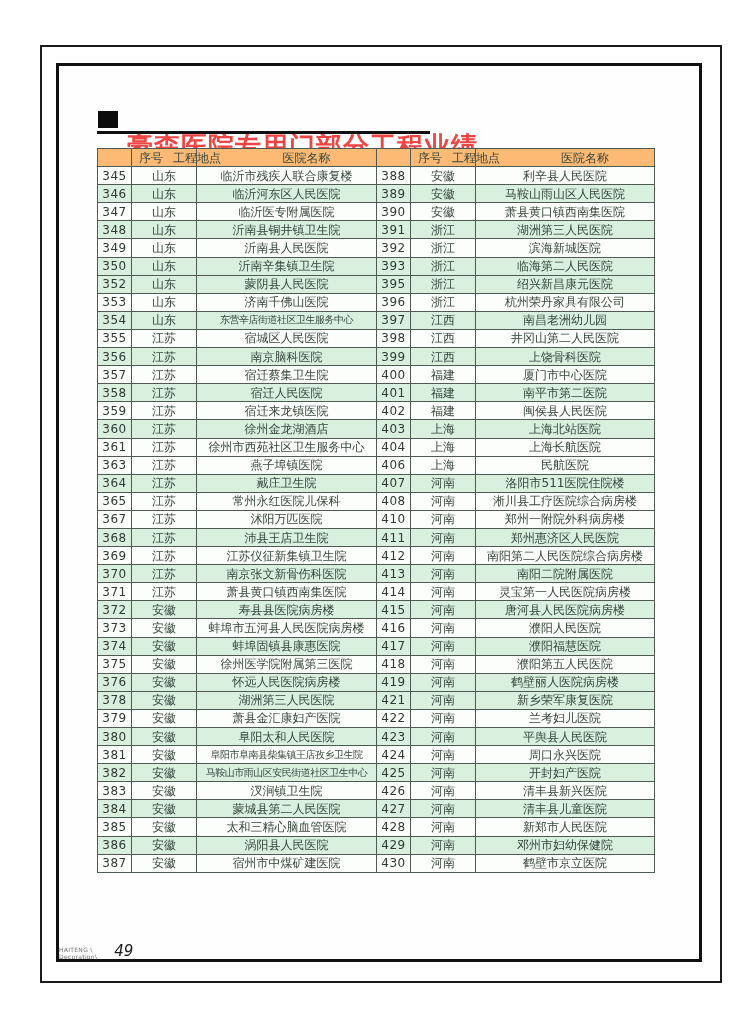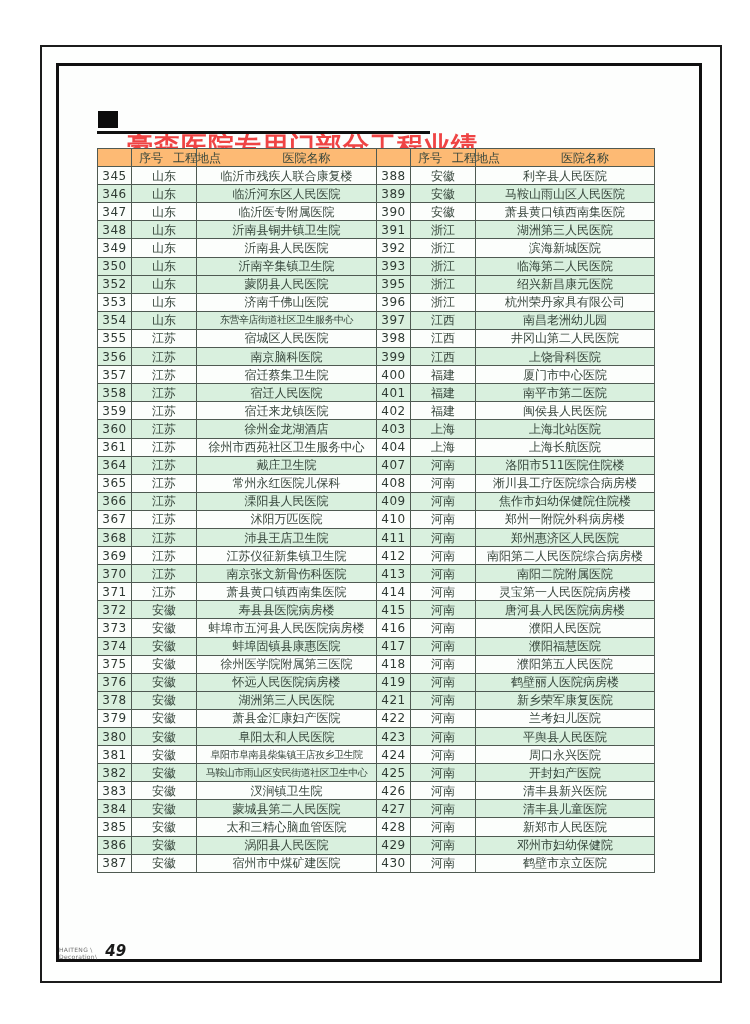--- a/index.html
+++ b/index.html
@@ -44,21 +44,21 @@
   td.col-seq{color:#2f3a33;letter-spacing:0.5px;}
   td.tight{font-size:10px;letter-spacing:-0.5px;}
   .footer-mark{
     position:absolute;left:59px;top:942px;display:flex;align-items:flex-end;
   }
   .footer-brand{
     display:flex;flex-direction:column;color:#6f6f6f;
     font-size:6px;line-height:7px;letter-spacing:0.3px;
   }
   .footer-page{
-    font-size:15px;font-weight:bold;color:#1a1a1a;margin-left:8px;
+    font-size:15px;font-weight:normal;color:#1a1a1a;margin-left:17px;
     font-style:italic;
   }
 </style>
 </head>
 <body>
 
 <div class="outer-frame"></div>
 <div class="inner-frame"></div>
 
 <div class="title-square"></div>
@@ -206,43 +206,43 @@
         <td class="col-name">上海北站医院</td>
       </tr>
       <tr class="row-white">
         <td class="col-seq">361</td>
         <td class="col-loc">江苏</td>
         <td class="col-name">徐州市西苑社区卫生服务中心</td>
         <td class="col-seq">404</td>
         <td class="col-loc">上海</td>
         <td class="col-name">上海长航医院</td>
       </tr>
+      <tr class="row-white">
+        <td class="col-seq">363</td>
+        <td class="col-loc">江苏</td>
+        <td class="col-name">燕子埠镇医院</td>
+        <td class="col-seq">406</td>
+        <td class="col-loc">上海</td>
+        <td class="col-name">民航医院</td>
+      </tr>
       <tr class="row-green">
         <td class="col-seq">364</td>
         <td class="col-loc">江苏</td>
         <td class="col-name">戴庄卫生院</td>
         <td class="col-seq">407</td>
         <td class="col-loc">河南</td>
         <td class="col-name">洛阳市511医院住院楼</td>
       </tr>
       <tr class="row-white">
         <td class="col-seq">365</td>
         <td class="col-loc">江苏</td>
         <td class="col-name">常州永红医院儿保科</td>
         <td class="col-seq">408</td>
         <td class="col-loc">河南</td>
         <td class="col-name">淅川县工疗医院综合病房楼</td>
-      </tr>
-      <tr class="row-green">
-        <td class="col-seq">366</td>
-        <td class="col-loc">江苏</td>
-        <td class="col-name">溧阳县人民医院</td>
-        <td class="col-seq">409</td>
-        <td class="col-loc">河南</td>
-        <td class="col-name">焦作市妇幼保健院住院楼</td>
       </tr>
       <tr class="row-white">
         <td class="col-seq">367</td>
         <td class="col-loc">江苏</td>
         <td class="col-name">沭阳万匹医院</td>
         <td class="col-seq">410</td>
         <td class="col-loc">河南</td>
         <td class="col-name">郑州一附院外科病房楼</td>
       </tr>
       <tr class="row-green">

